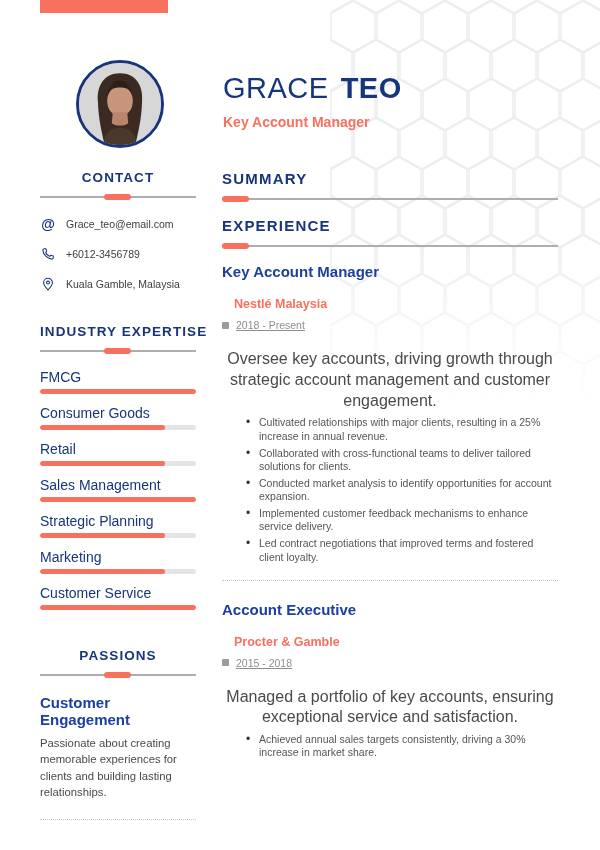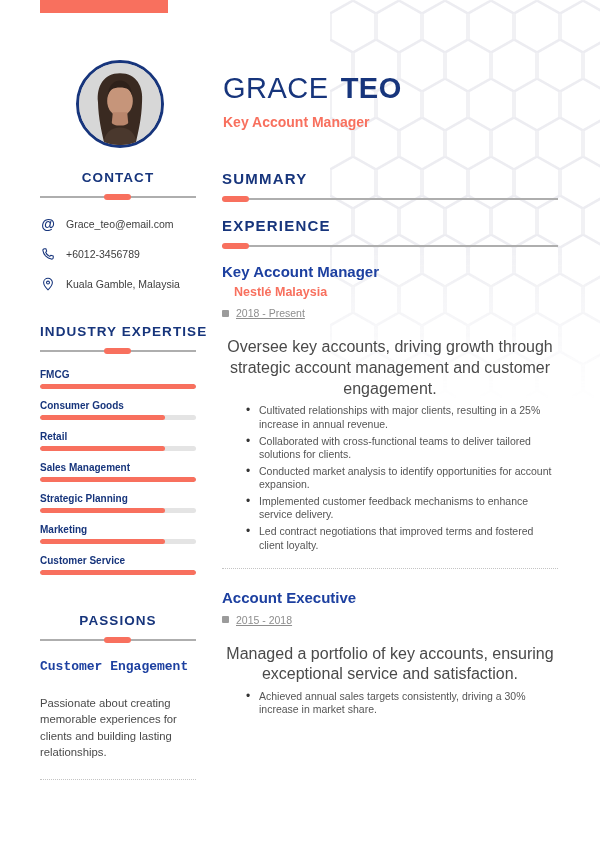--- a/index.html
+++ b/index.html
@@ -46,39 +46,39 @@
   .contact-list{margin-top:16px;}
   .contact-item{display:flex;align-items:center;margin-bottom:14px;}
   .c-icon{width:16px;height:16px;flex:0 0 16px;margin-right:10px;display:flex;align-items:center;justify-content:center;color:var(--navy);}
   .c-icon svg{display:block;}
   .at-glyph{font-size:14px;font-weight:bold;color:var(--navy);line-height:1;}
   .contact-text{font-size:10.5px;color:#3d3d3d;}
   
   .section-gap{margin-top:32px;}
   .skill-list{margin-top:15px;}
   .skill{margin-bottom:11px;}
-  .skill-label{font-size:10px;font-weight:bold;color:var(--navy);margin-bottom:4px;}
+  .skill-label{font-size:14px;font-weight:normal;color:var(--navy);margin-bottom:4px;}
   .bar-track{width:100%;height:5px;border-radius:3px;background:#e4e4e4;overflow:hidden;}
   .bar-fill{height:100%;border-radius:3px;background:var(--coral);}
   
   .passions-gap{margin-top:38px;}
   .passion-list{margin-top:16px;}
-  .passion-title{font-size:13px;font-weight:bold;color:var(--title_blue);margin-bottom:21px;font-family:Liberation Mono, monospace;}
+  .passion-title{font-size:15px;font-weight:bold;color:var(--title_blue);margin-bottom:7px;}
   .passion-text{font-size:11.3px;line-height:1.45;color:#4a4a4a;}
   .dotted-sep{border-top:1px dotted #c4c4c4;margin-top:18px;}
   
   .para-list{margin-top:15px;}
   .para{font-size:11px;line-height:1.3;color:#4a4a4a;margin-bottom:12px;}
   
   .exp-gap{margin-top:14px;}
   .jobs{margin-top:14px;}
   .job-sep{display:none;border-top:1px dotted #c4c4c4;margin:16px 0 20px 0;}
   .job + .job .job-sep{display:block;}
   .job-title{font-size:15px;font-weight:bold;color:var(--title_blue);}
-  .job-company{font-size:12.5px;font-weight:bold;color:var(--coral);margin-top:5px;padding-left:12px;}
+  .job-company{font-size:12.5px;font-weight:bold;color:var(--coral);margin-top:17px;padding-left:12px;}
   .job-dates{display:flex;align-items:center;margin-top:8px;font-size:10.5px;color:#8e8e8e;text-decoration:underline;}
   .cal-icon{width:7px;height:7px;background:#9b9b9b;border-radius:1px;margin-right:7px;}
   .job-desc{font-size:16px;line-height:1.3;color:#4a4a4a;margin-top:18px;text-align:center;}
   .bullets{margin-top:5px;list-style:none;}
   .bullets li{position:relative;padding-left:13px;margin-left:24px;margin-top:4px;font-size:10.5px;line-height:1.25;color:#555;}
   .bullets li::before{content:"\2022";position:absolute;left:0;top:-1px;color:#333;font-size:12px;}
 </style>
 </head>
 <body>
 
@@ -270,20 +270,21 @@
           <li><span>Cultivated relationships with major clients, resulting in a 25% increase in annual revenue.</span></li>
             <li><span>Collaborated with cross-functional teams to deliver tailored solutions for clients.</span></li>
             <li><span>Conducted market analysis to identify opportunities for account expansion.</span></li>
             <li><span>Implemented customer feedback mechanisms to enhance service delivery.</span></li>
             <li><span>Led contract negotiations that improved terms and fostered client loyalty.</span></li>
           </ul>
         </div>
         <div class="job">
           <div class="job-sep"></div>
           <div class="job-title">Account Executive</div>
+          <div class="job-company">Procter &amp; Gamble</div>
           <div class="job-dates">
             <span class="cal-icon"></span>
             <span>2015 - 2018</span>
           </div>
           <div class="job-desc">Managed a portfolio of key accounts, ensuring exceptional service and satisfaction.</div>
           <ul class="bullets">
 
           <li><span>Achieved annual sales targets consistently, driving a 30% increase in market share.</span></li>
           </ul>
         </div>

